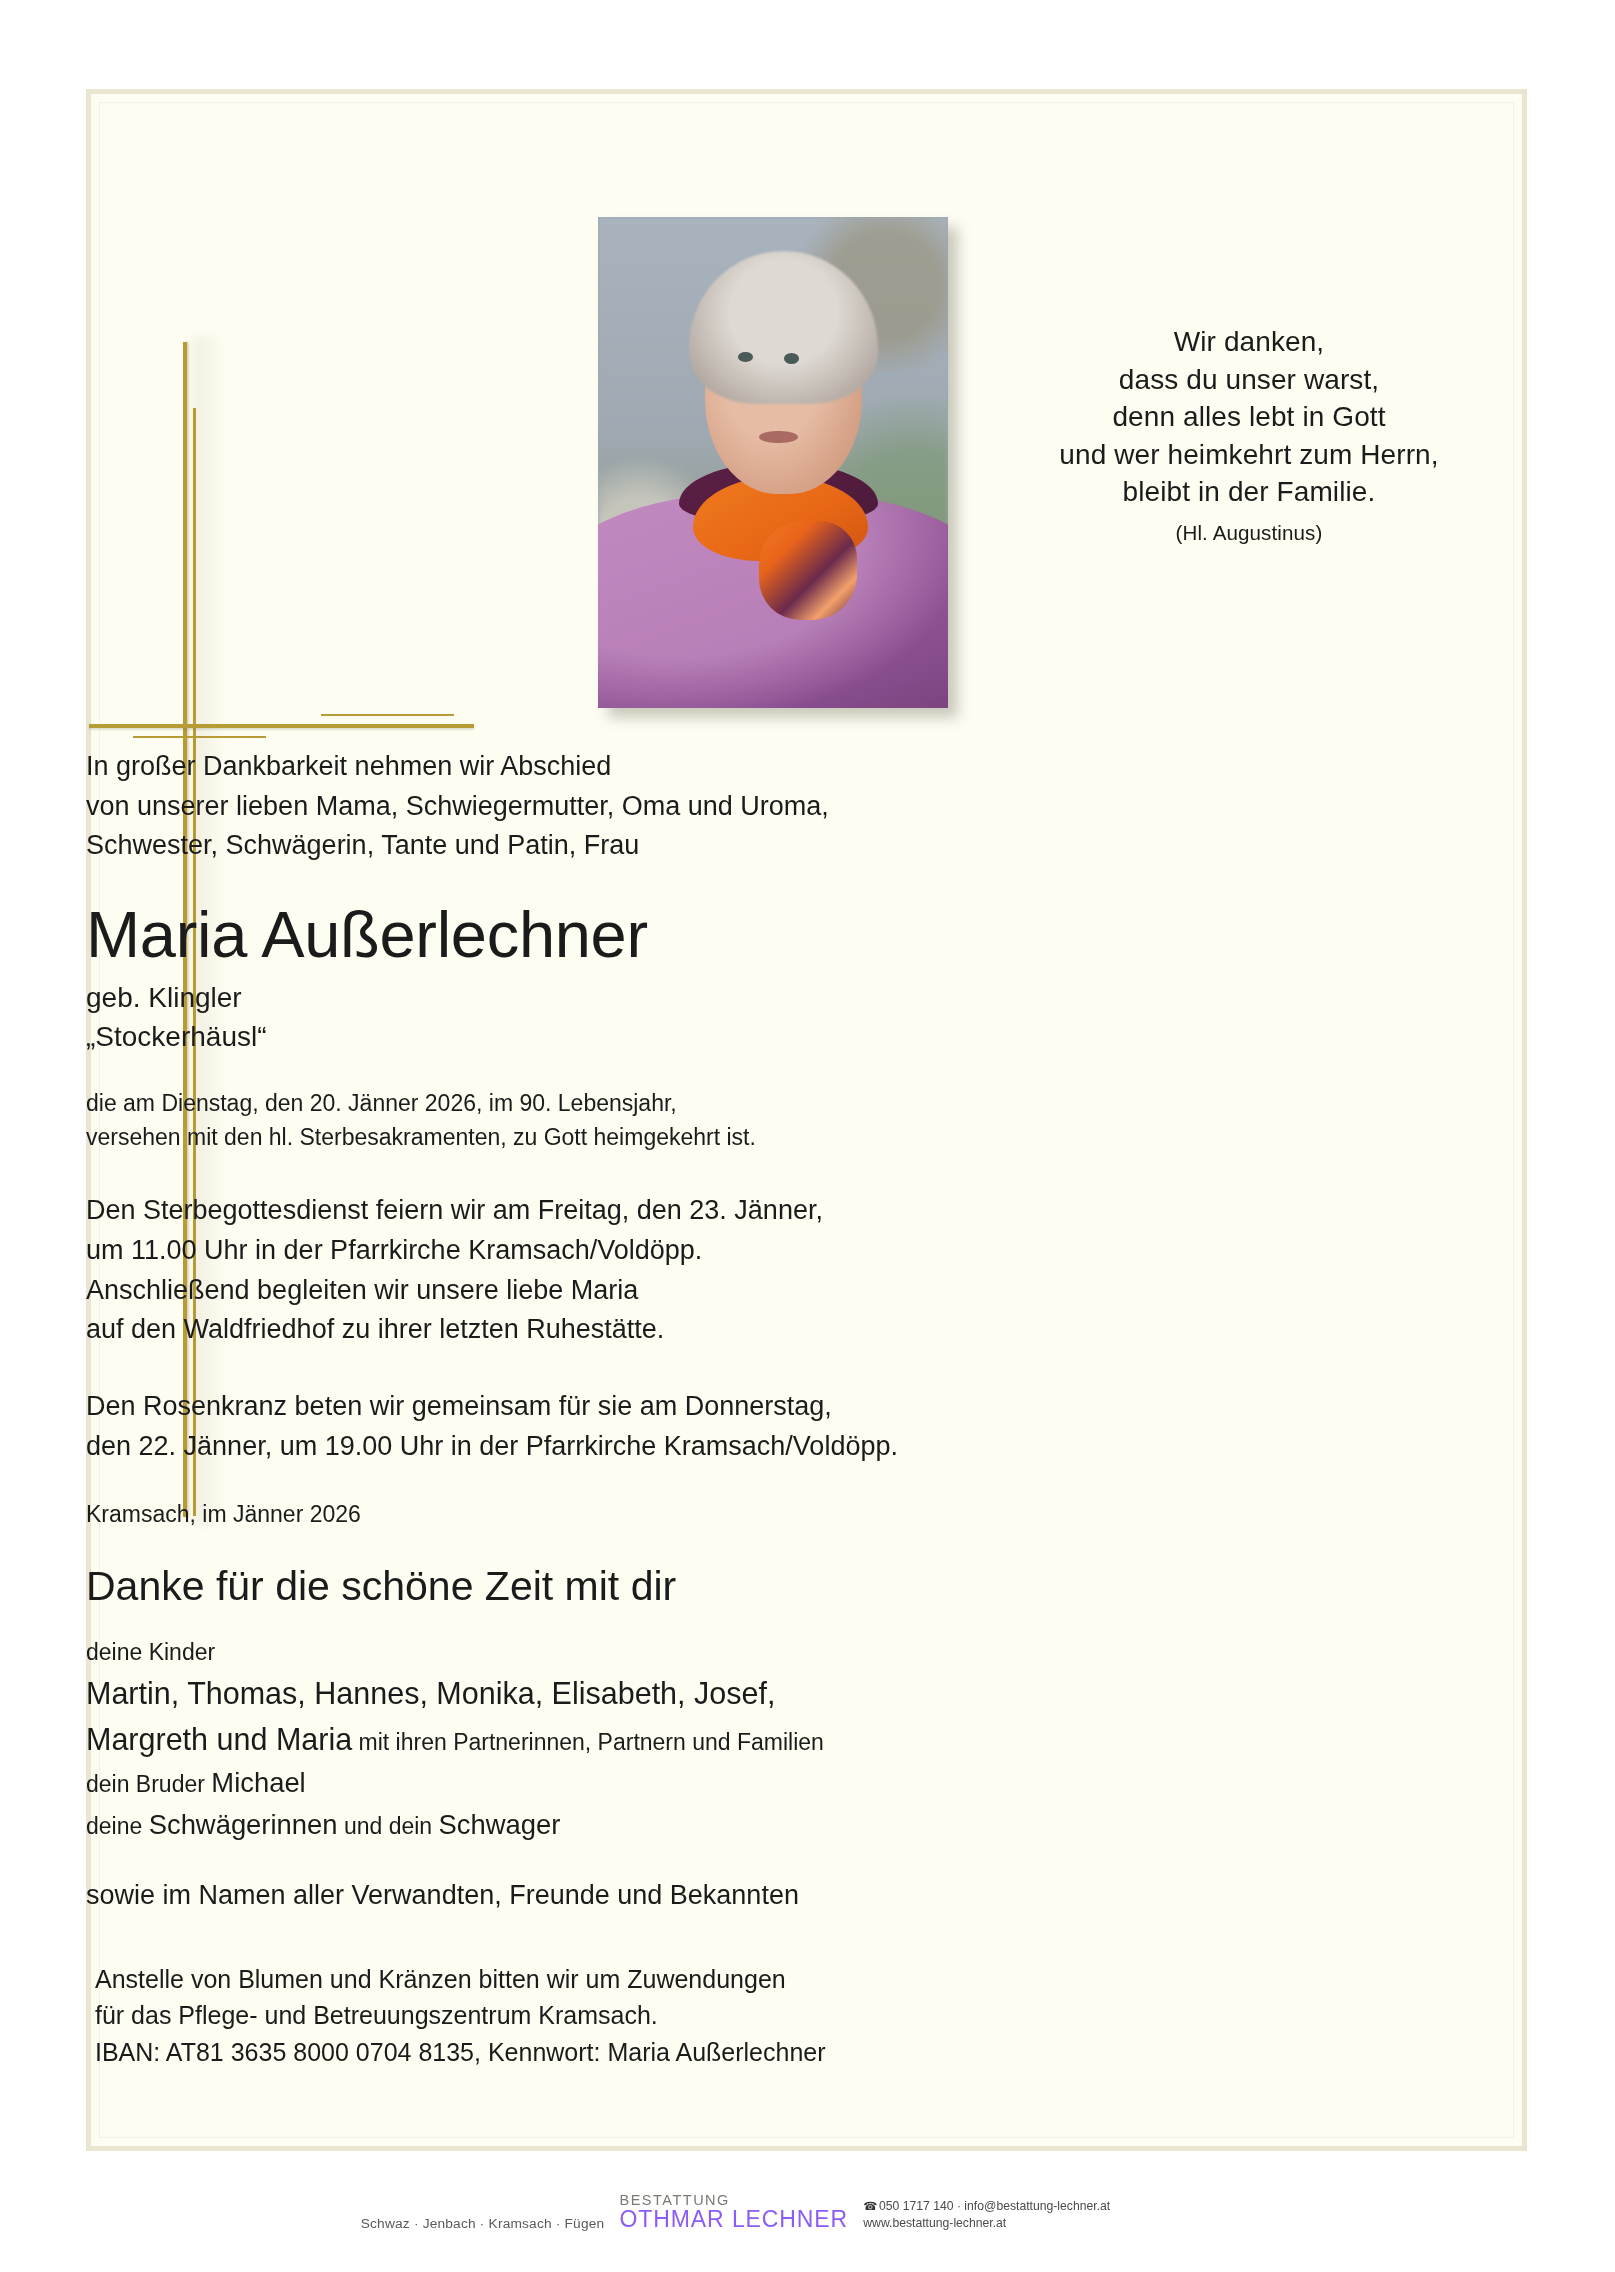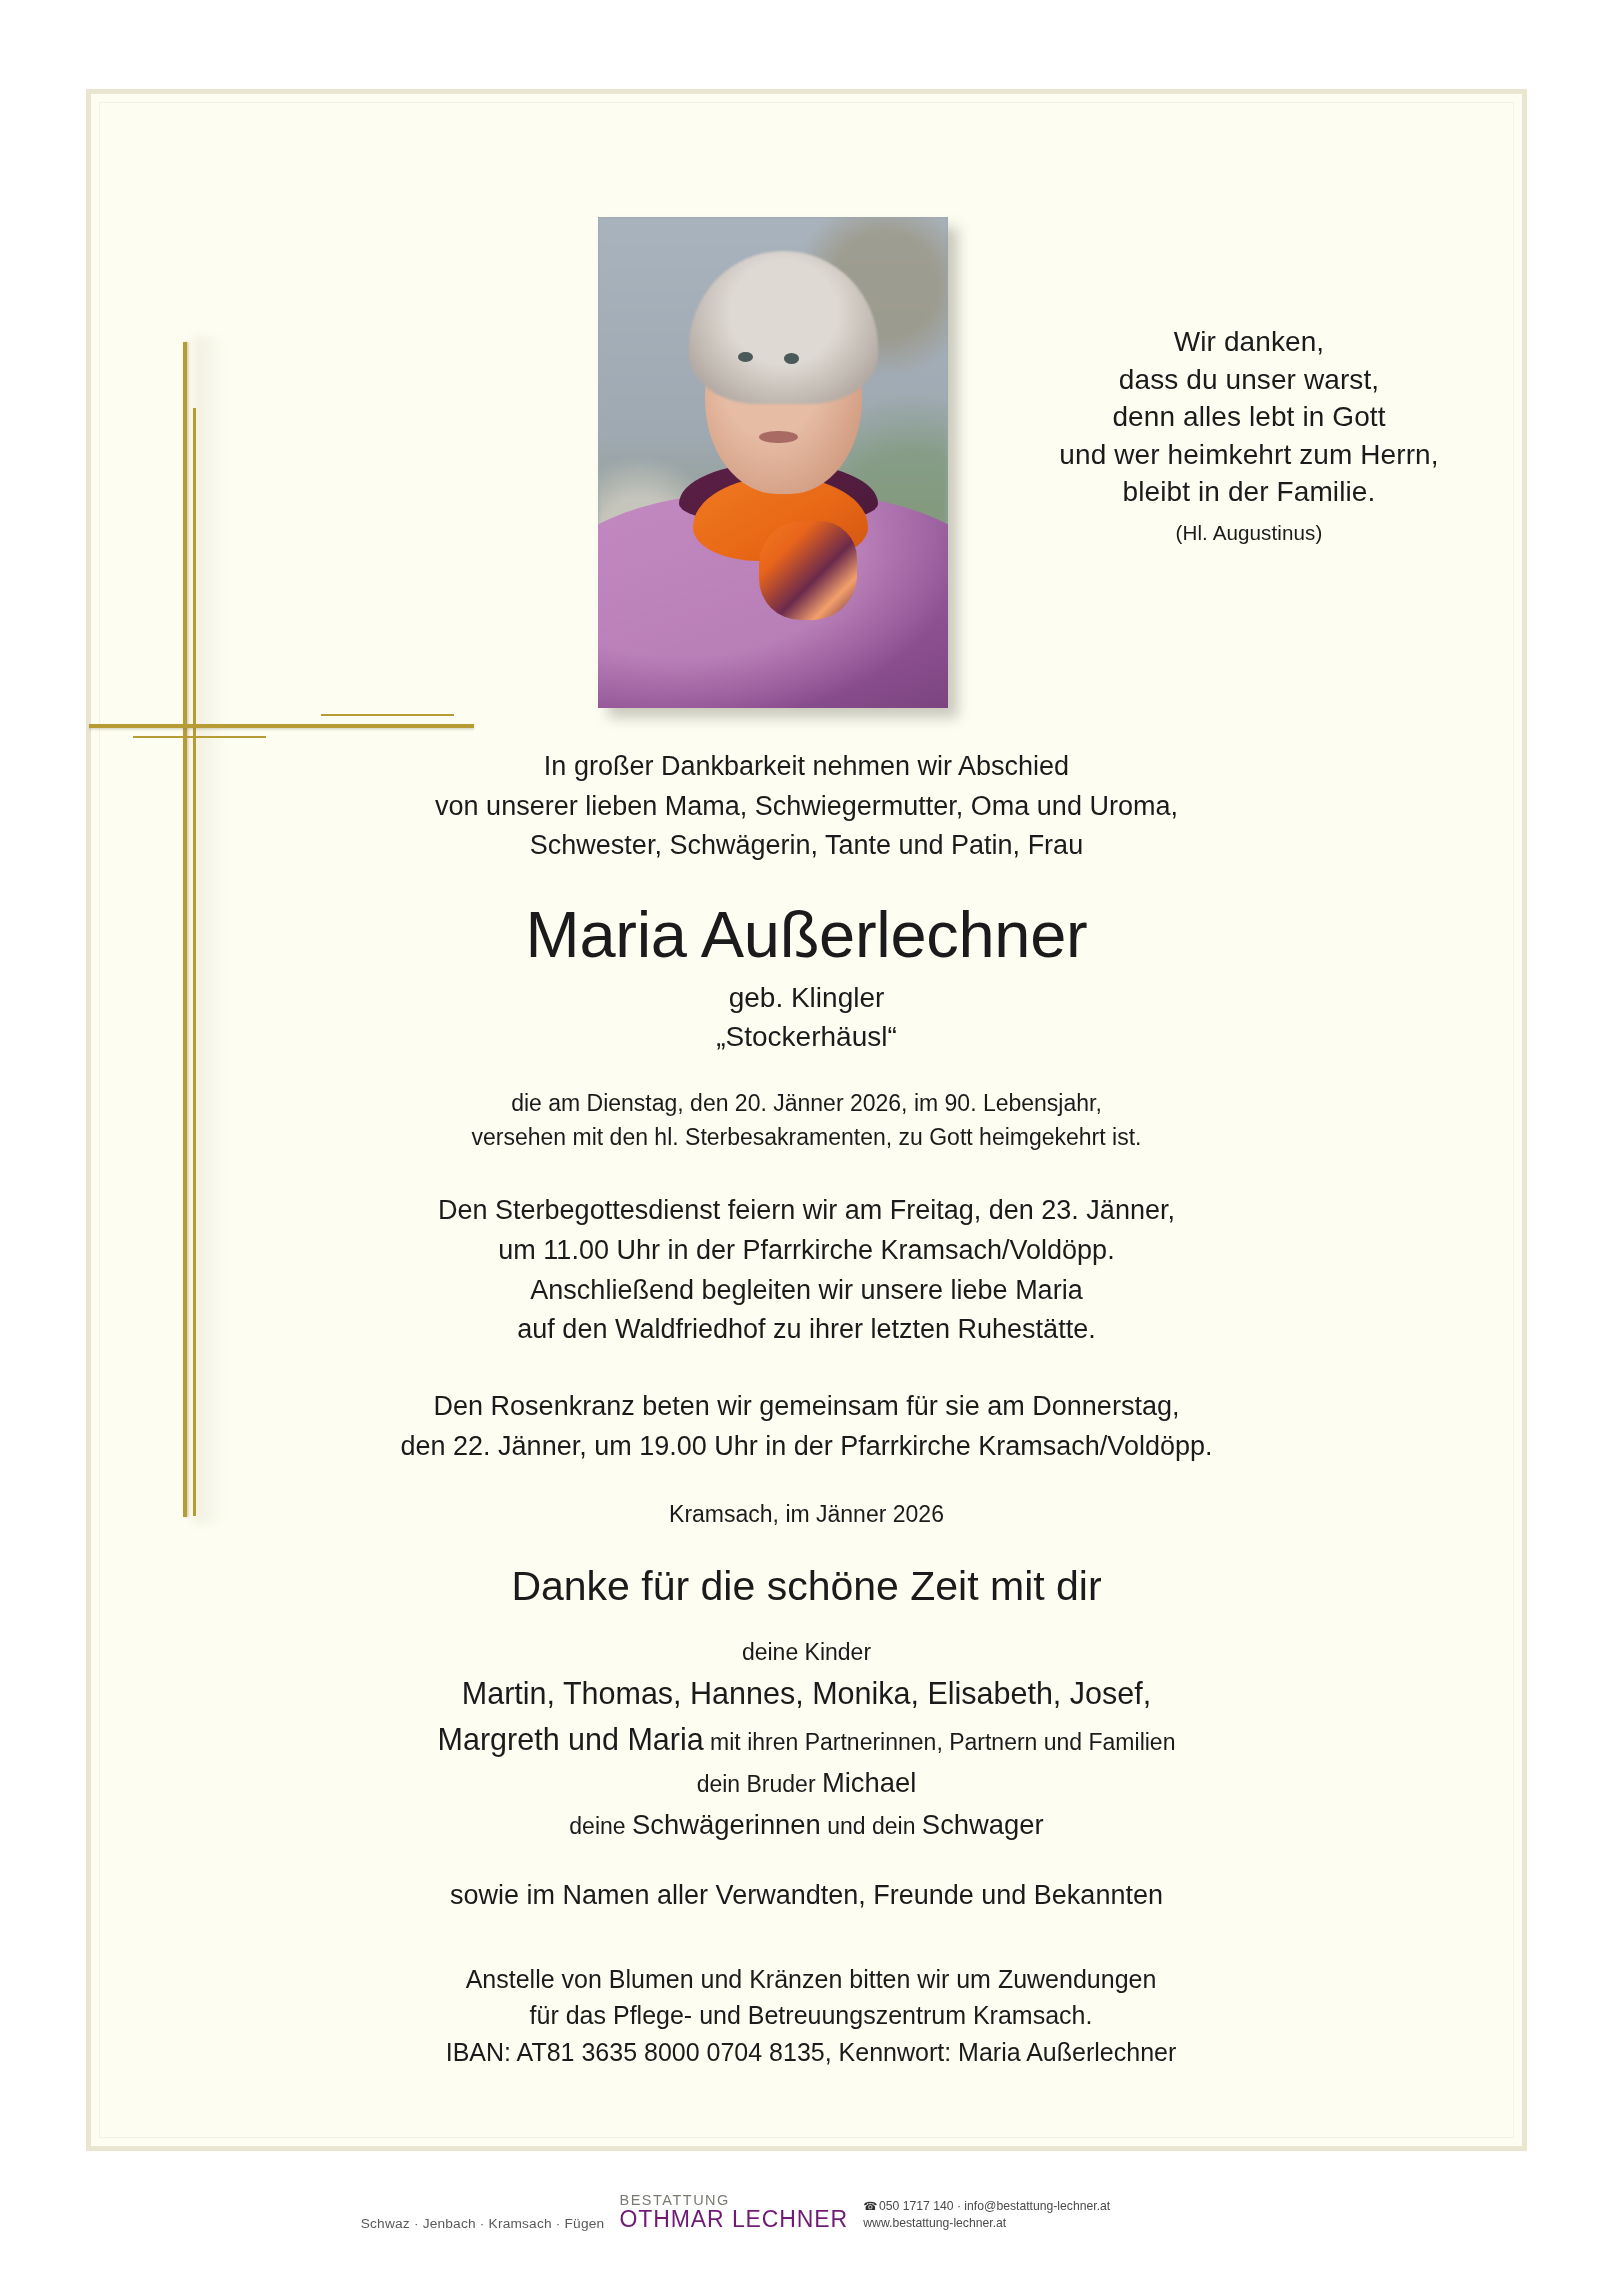--- a/index.html
+++ b/index.html
@@ -241,21 +241,21 @@
     font-size: 20.6px;
     display: block;
     margin-top: 8.4px;
   }
 
   .body-col {
     position: absolute;
     left: 86px;
     top: 747px;
     width: 1441px;
-    text-align: center;
+    text-align: left;
     color: #1b1b1b;
   }
 
   .intro {
     font-size: 27px;
     line-height: 1.47;
   }
 
   .name {
     margin-top: 34px;
@@ -345,21 +345,21 @@
     line-height: 1;
     text-align: left;
   }
   .footer .brand .top {
     font-size: 14.5px;
     color: #7a7a72;
     letter-spacing: 1.5px;
   }
   .footer .brand .bot {
     font-size: 23px;
-    color: #701a75;
+    color: #8b5cf6;
     letter-spacing: 0.9px;
     font-weight: 400;
     margin-top: 0.8px;
   }
   .footer .contact {
     font-size: 12.2px;
     color: #4a4a4a;
     line-height: 1.36;
     white-space: nowrap;
   }

